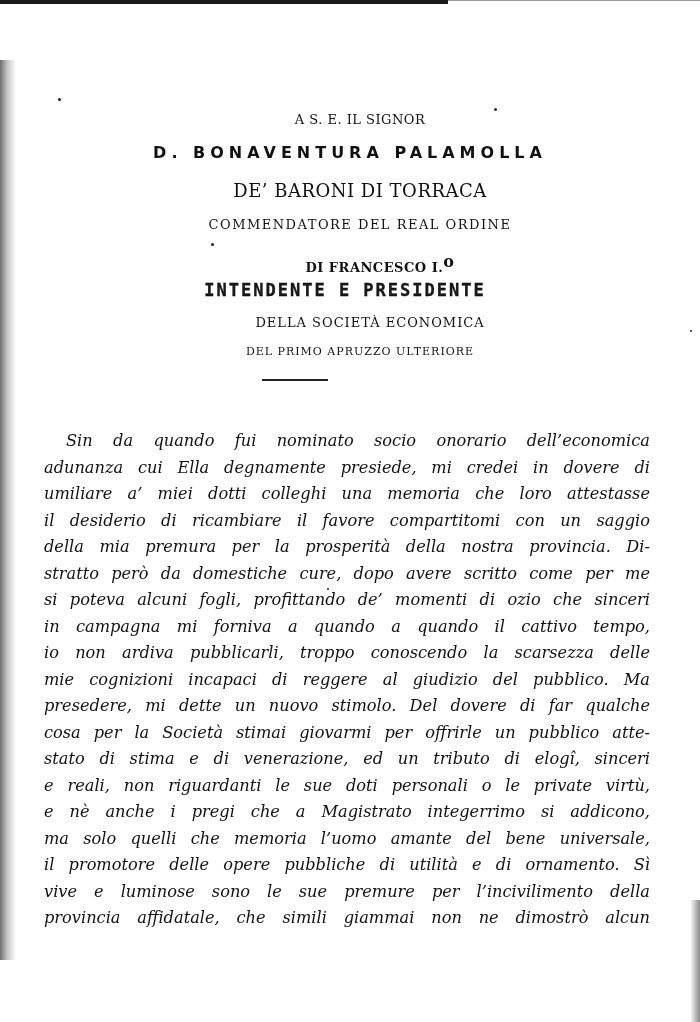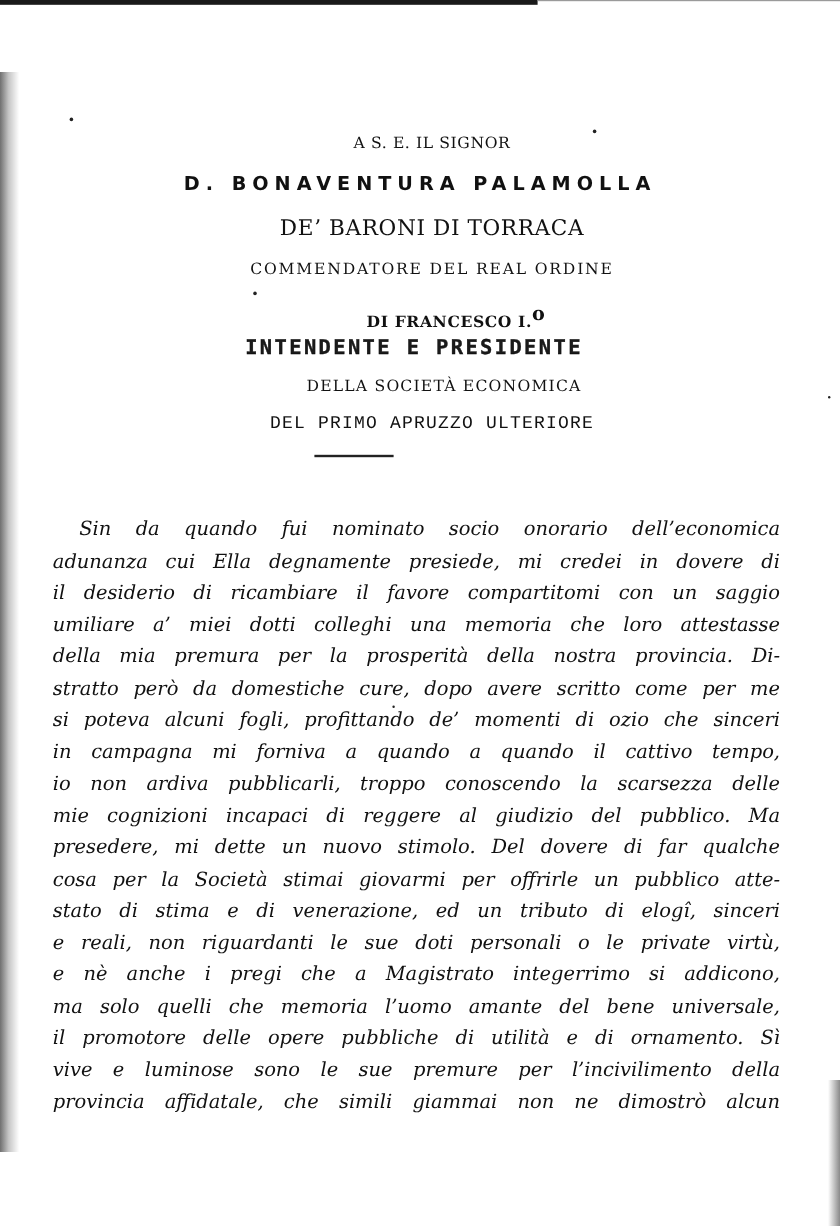--- a/index.html
+++ b/index.html
@@ -62,21 +62,21 @@
       top: 280px;
       font-size: 17px;
       font-family: "DejaVu Sans Mono", "Liberation Mono", monospace;
       font-weight: bold;
       letter-spacing: 2px;
       left: -10px;
       color: #1a1a1a;
       -webkit-text-stroke: 0.3px #000;
     }
     .h7 { top: 315px; font-size: 13px; letter-spacing: 1px; left: 40px; }
-    .h8 { top: 345px; font-size: 15px; letter-spacing: 1px; left: 20px; font-family: Liberation Mono, monospace; }
+    .h8 { top: 345px; font-size: 11px; letter-spacing: 1px; left: 20px; }
     .rule {
       position: absolute;
       left: 262px; top: 379px;
       width: 66px; height: 2px;
       background: #222;
     }
     .body-text {
       position: absolute;
       left: 44px;
       top: 428px;
@@ -114,22 +114,22 @@
 <div class="center h4">COMMENDATORE DEL REAL ORDINE</div>
 <div class="center h5"><span>DI FRANCESCO I.</span><sup class="sup">o</sup></div>
 <div class="center h6">INTENDENTE E PRESIDENTE</div>
 <div class="center h7">DELLA SOCIETÀ ECONOMICA</div>
 <div class="center h8">DEL PRIMO APRUZZO ULTERIORE</div>
 <div class="rule"></div>
 
 <div class="body-text">
   <div class="line first">Sin da quando fui nominato socio onorario dell’economica</div>
   <div class="line">adunanza cui Ella degnamente presiede, mi credei in dovere di</div>
+  <div class="line">umiliare a’ miei dotti colleghi una memoria che loro attestasse</div>
   <div class="line">il desiderio di ricambiare il favore compartitomi con un saggio</div>
-  <div class="line">umiliare a’ miei dotti colleghi una memoria che loro attestasse</div>
   <div class="line">della mia premura per la prosperità della nostra provincia. Di-</div>
   <div class="line">stratto però da domestiche cure, dopo avere scritto come per me</div>
   <div class="line">si poteva alcuni fogli, profittando de’ momenti di ozio che sinceri</div>
   <div class="line">in campagna mi forniva a quando a quando il cattivo tempo,</div>
   <div class="line">io non ardiva pubblicarli, troppo conoscendo la scarsezza delle</div>
   <div class="line">mie cognizioni incapaci di reggere al giudizio del pubblico. Ma</div>
   <div class="line">presedere, mi dette un nuovo stimolo. Del dovere di far qualche</div>
   <div class="line">cosa per la Società stimai giovarmi per offrirle un pubblico atte-</div>
   <div class="line">stato di stima e di venerazione, ed un tributo di elogî, sinceri</div>
   <div class="line">e reali, non riguardanti le sue doti personali o le private virtù,</div>

